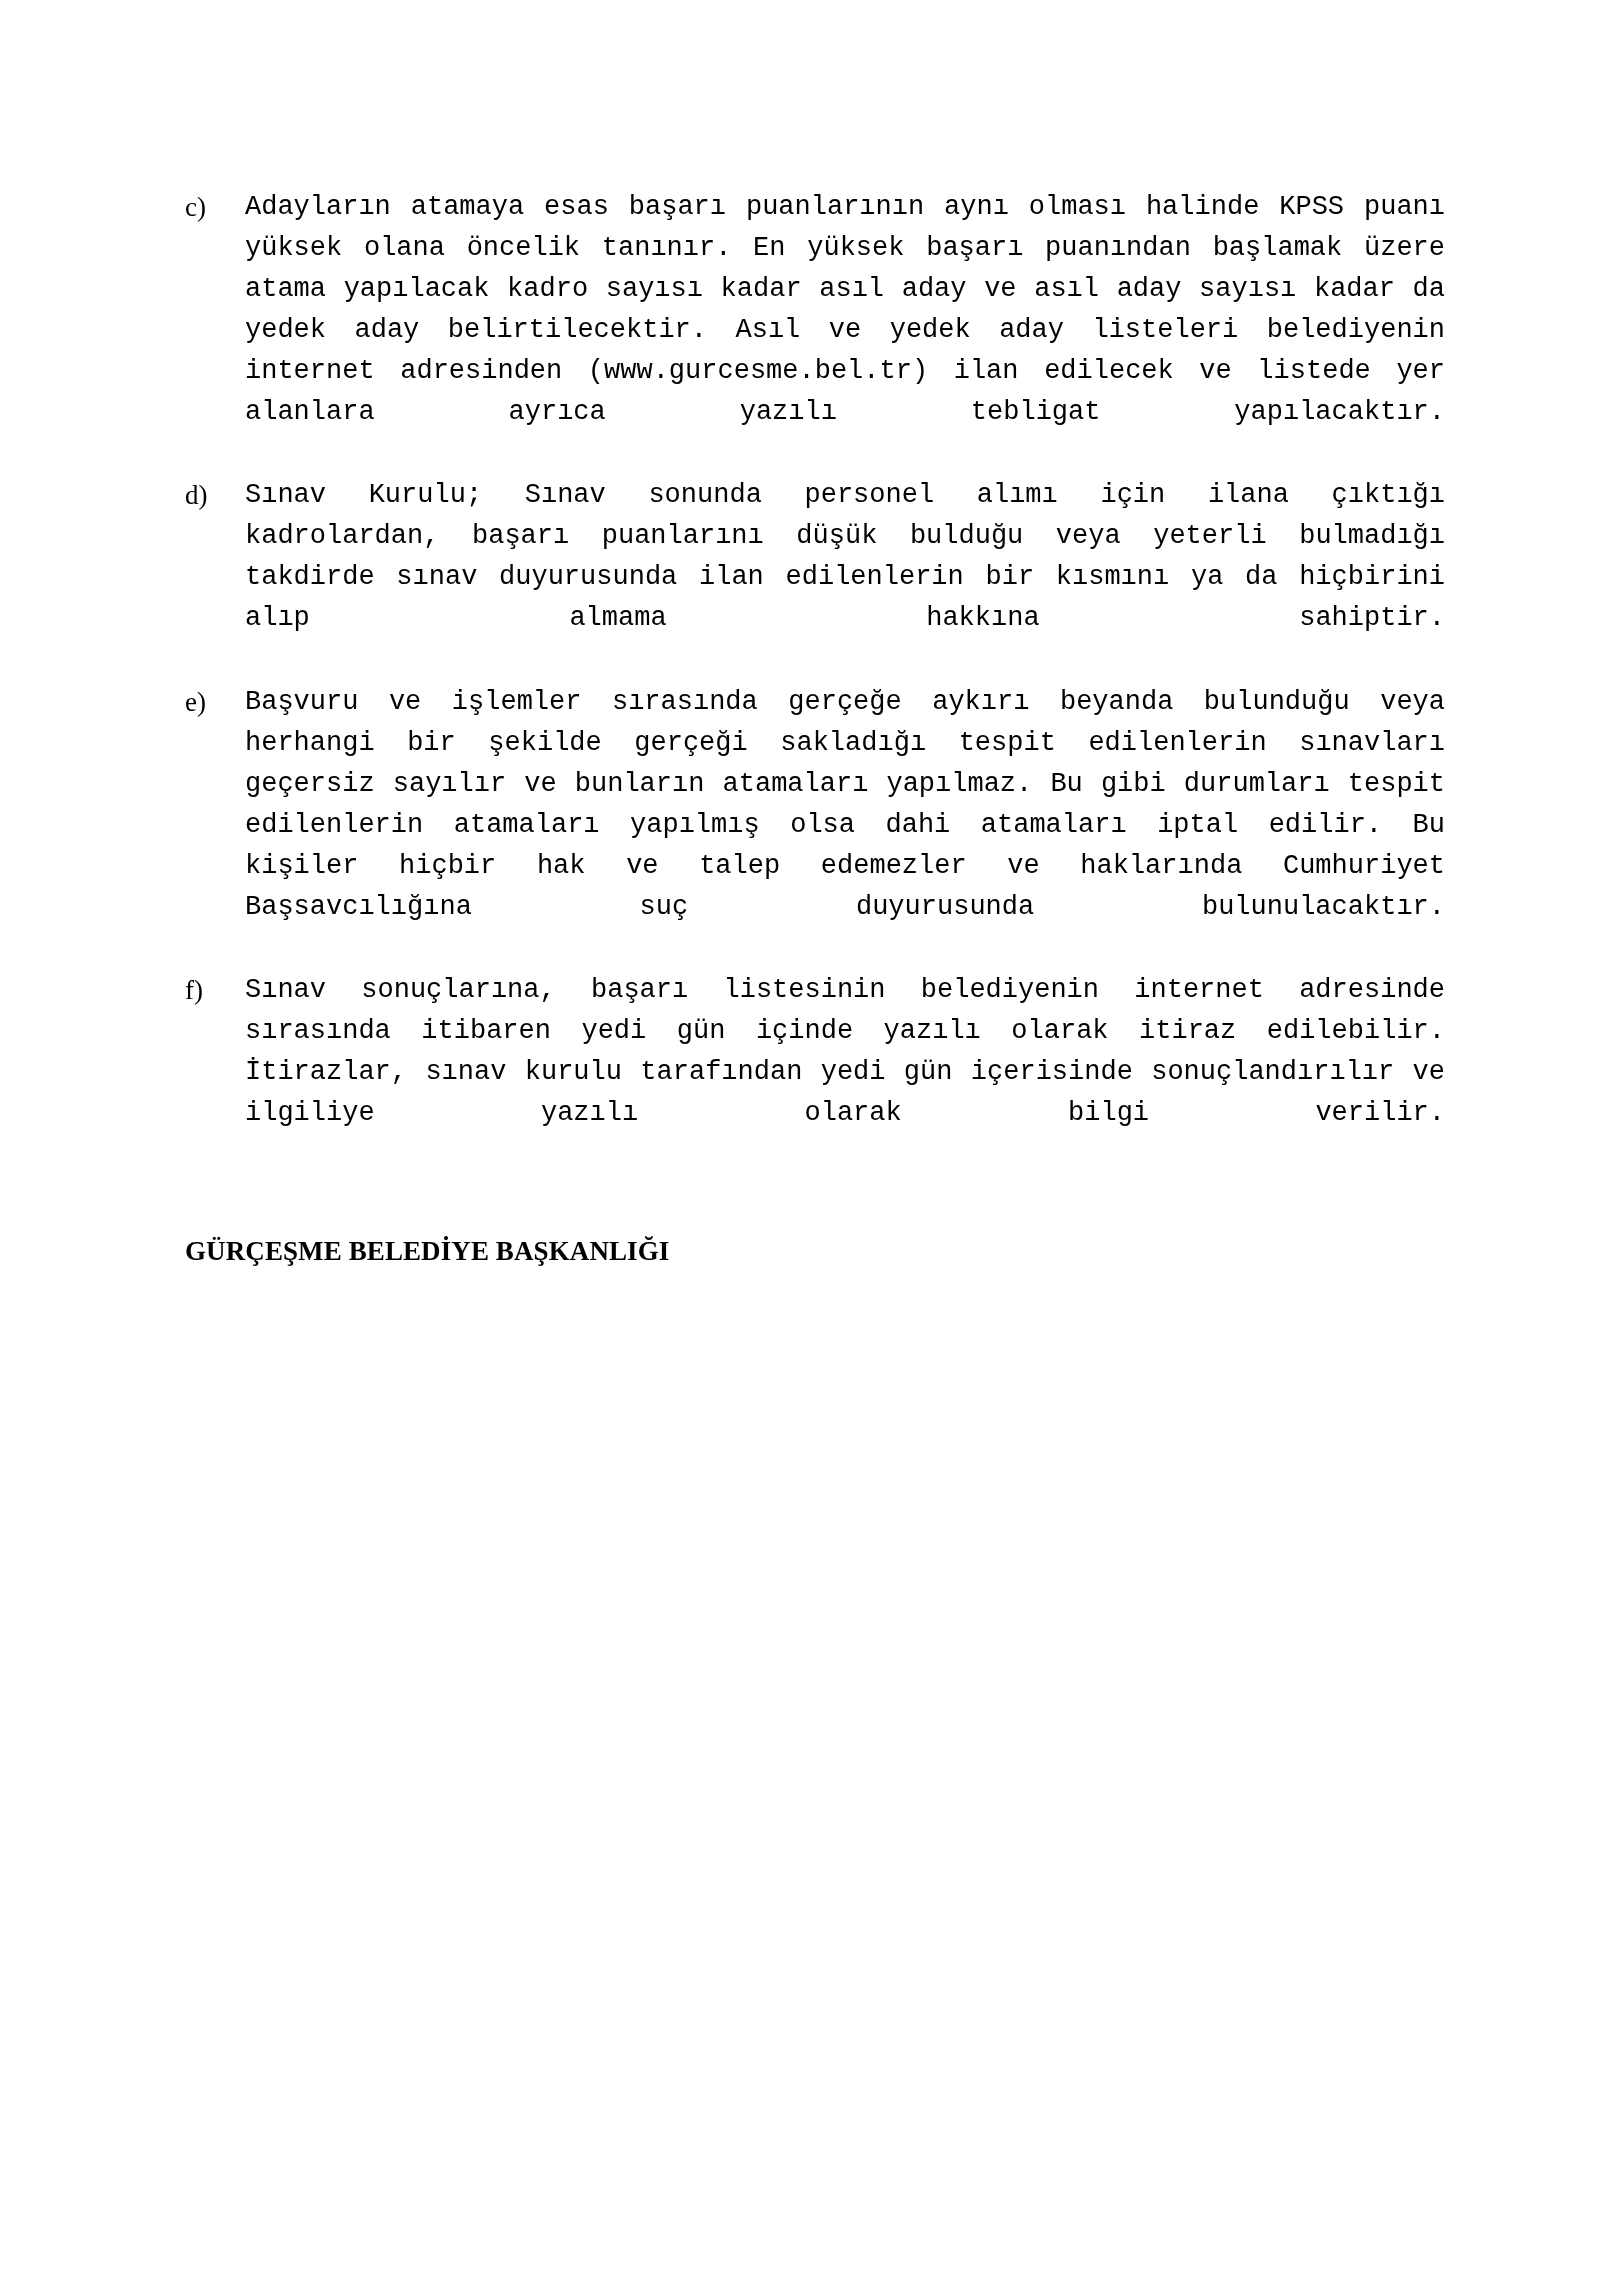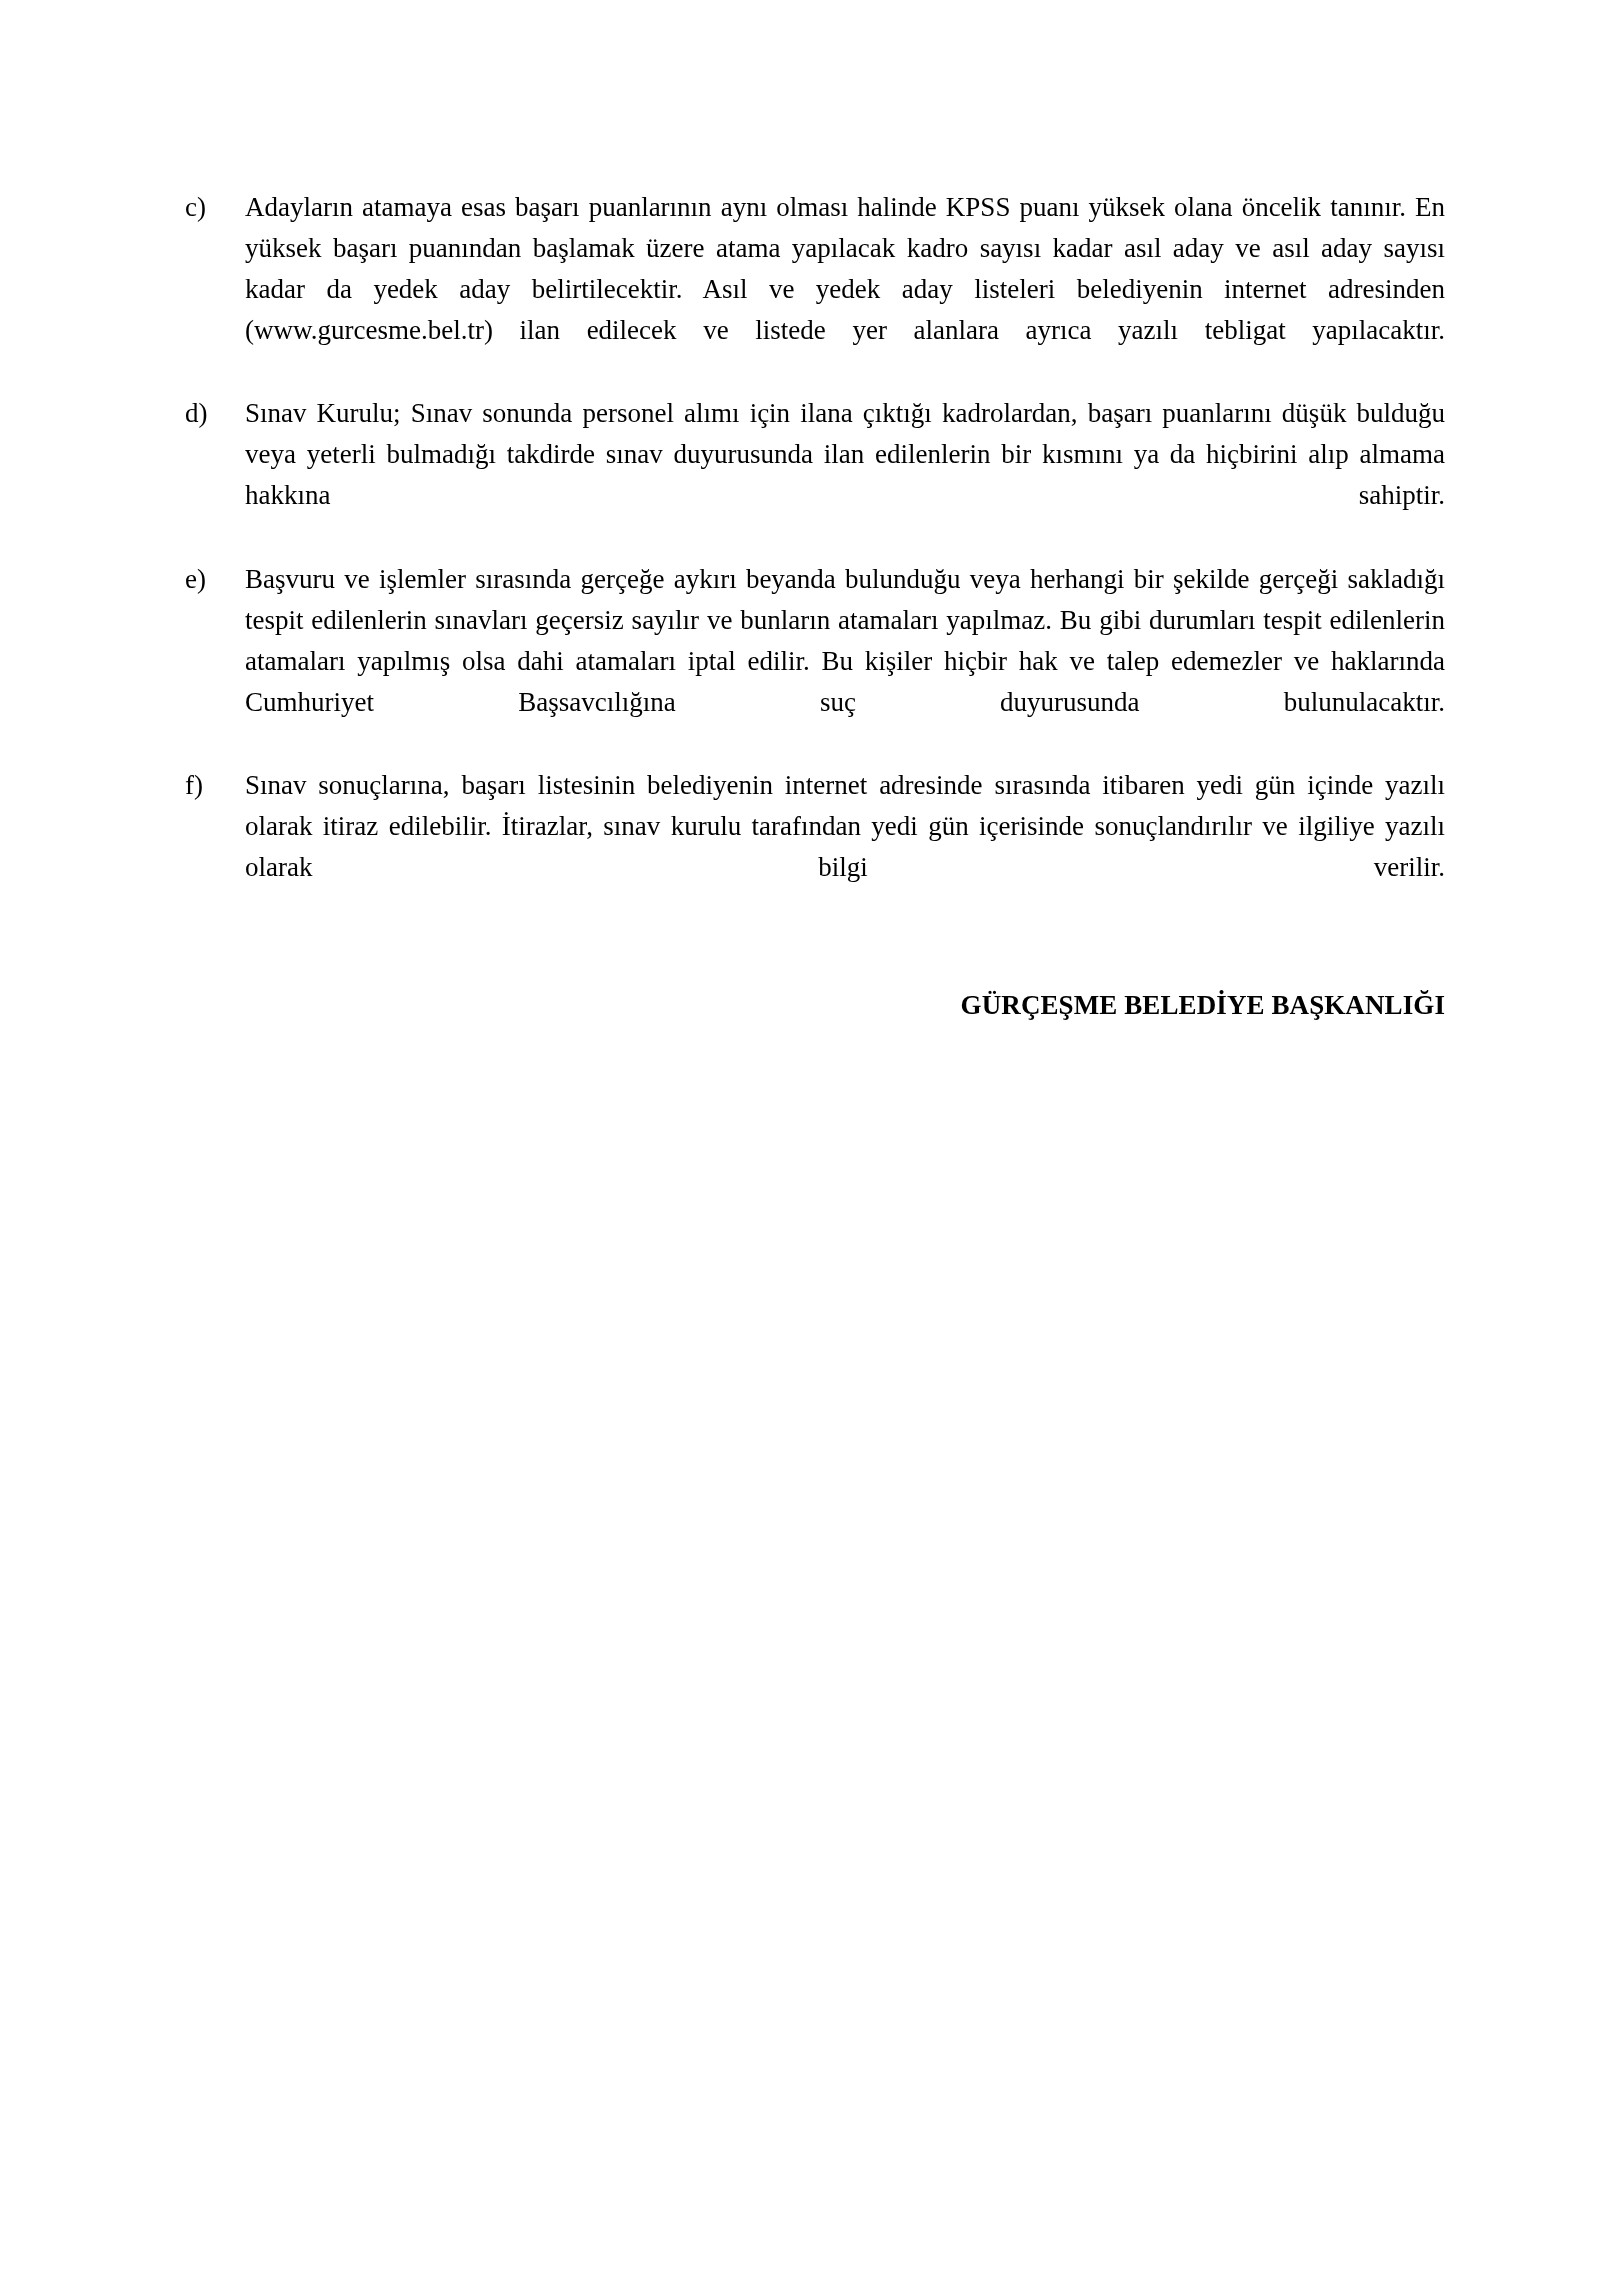--- a/index.html
+++ b/index.html
@@ -55,38 +55,38 @@
   }
 
   .clause-text {
     display: block;
     font-size: 27px;
     line-height: 41px;
     text-align: justify;
     text-justify: inter-word;
     hyphens: none;
     word-spacing: 0.01em;
+    font-family: Liberation Mono, monospace;
   }
   
   .clause-text::after {
     content: "";
     display: inline-block;
     width: 100%;
   }
 
   .closing {
     margin-top: 17px;
     padding-left: 60px;
     font-size: 27px;
     line-height: 41px;
   }
 
   .signature-block {
     margin-top: 56px;
-    text-align: right;
     padding-right: 0;
   }
 
   .signature {
     font-size: 27px;
     line-height: 41px;
     font-weight: bold;
     letter-spacing: 0.1px;
     white-space: nowrap;
   }

